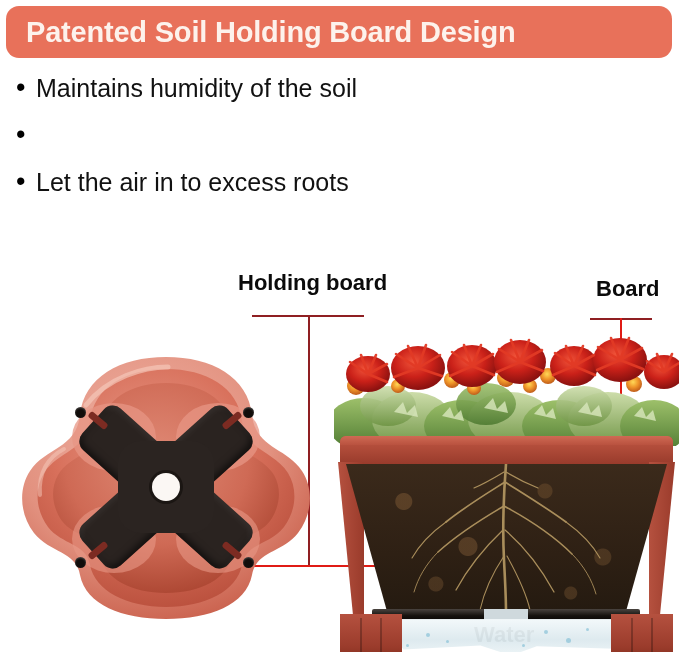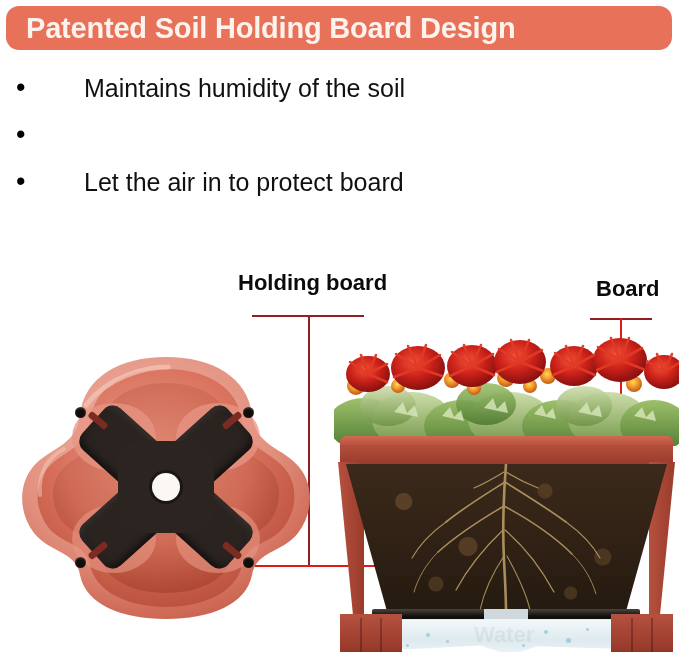--- a/index.html
+++ b/index.html
@@ -15,21 +15,21 @@
     font-family: "Liberation Sans", sans-serif;
     -webkit-font-smoothing: antialiased;
   }
 
   
   #header-banner {
     position: absolute;
     left: 6px;
     top: 6px;
     width: 666px;
-    height: 44px;
+    height: 52px;
     background: #e8715a;
     border-radius: 13px;
     box-sizing: border-box;
     display: flex;
     align-items: center;
     padding-left: 20px;
   }
   #header-title {
     color: #fdf2ec;
     font-size: 29px;
@@ -56,21 +56,20 @@
     font-size: 27px;
     line-height: 30px;
     color: #000;
     flex: 0 0 auto;
   }
   .feature-text {
     font-size: 25px;
     line-height: 32px;
     color: #111;
     white-space: nowrap;
-    margin-left: 48px;
   }
 
   
   #diagram {
     position: absolute;
     left: 4px;
     top: 250px;
     width: 679px;
     height: 402px;
   }
@@ -329,21 +328,21 @@
     <span class="feature-bullet">•</span>
     <span class="feature-text">Maintains humidity of the soil</span>
   </div>
 
   <div class="feature-item">
     <span class="feature-bullet">•</span>
   </div>
 
   <div class="feature-item">
     <span class="feature-bullet">•</span>
-    <span class="feature-text">Let the air in to protect board</span>
+    <span class="feature-text">Let the air in to excess roots</span>
   </div>
 
 </div>
 
 <div id="diagram">
 
   <div class="callout-label" id="label-holding-board">Holding board</div>
   <div class="callout-label" id="label-soil">Board</div>
   <div class="callout-label" id="label-water">Water</div>
 

